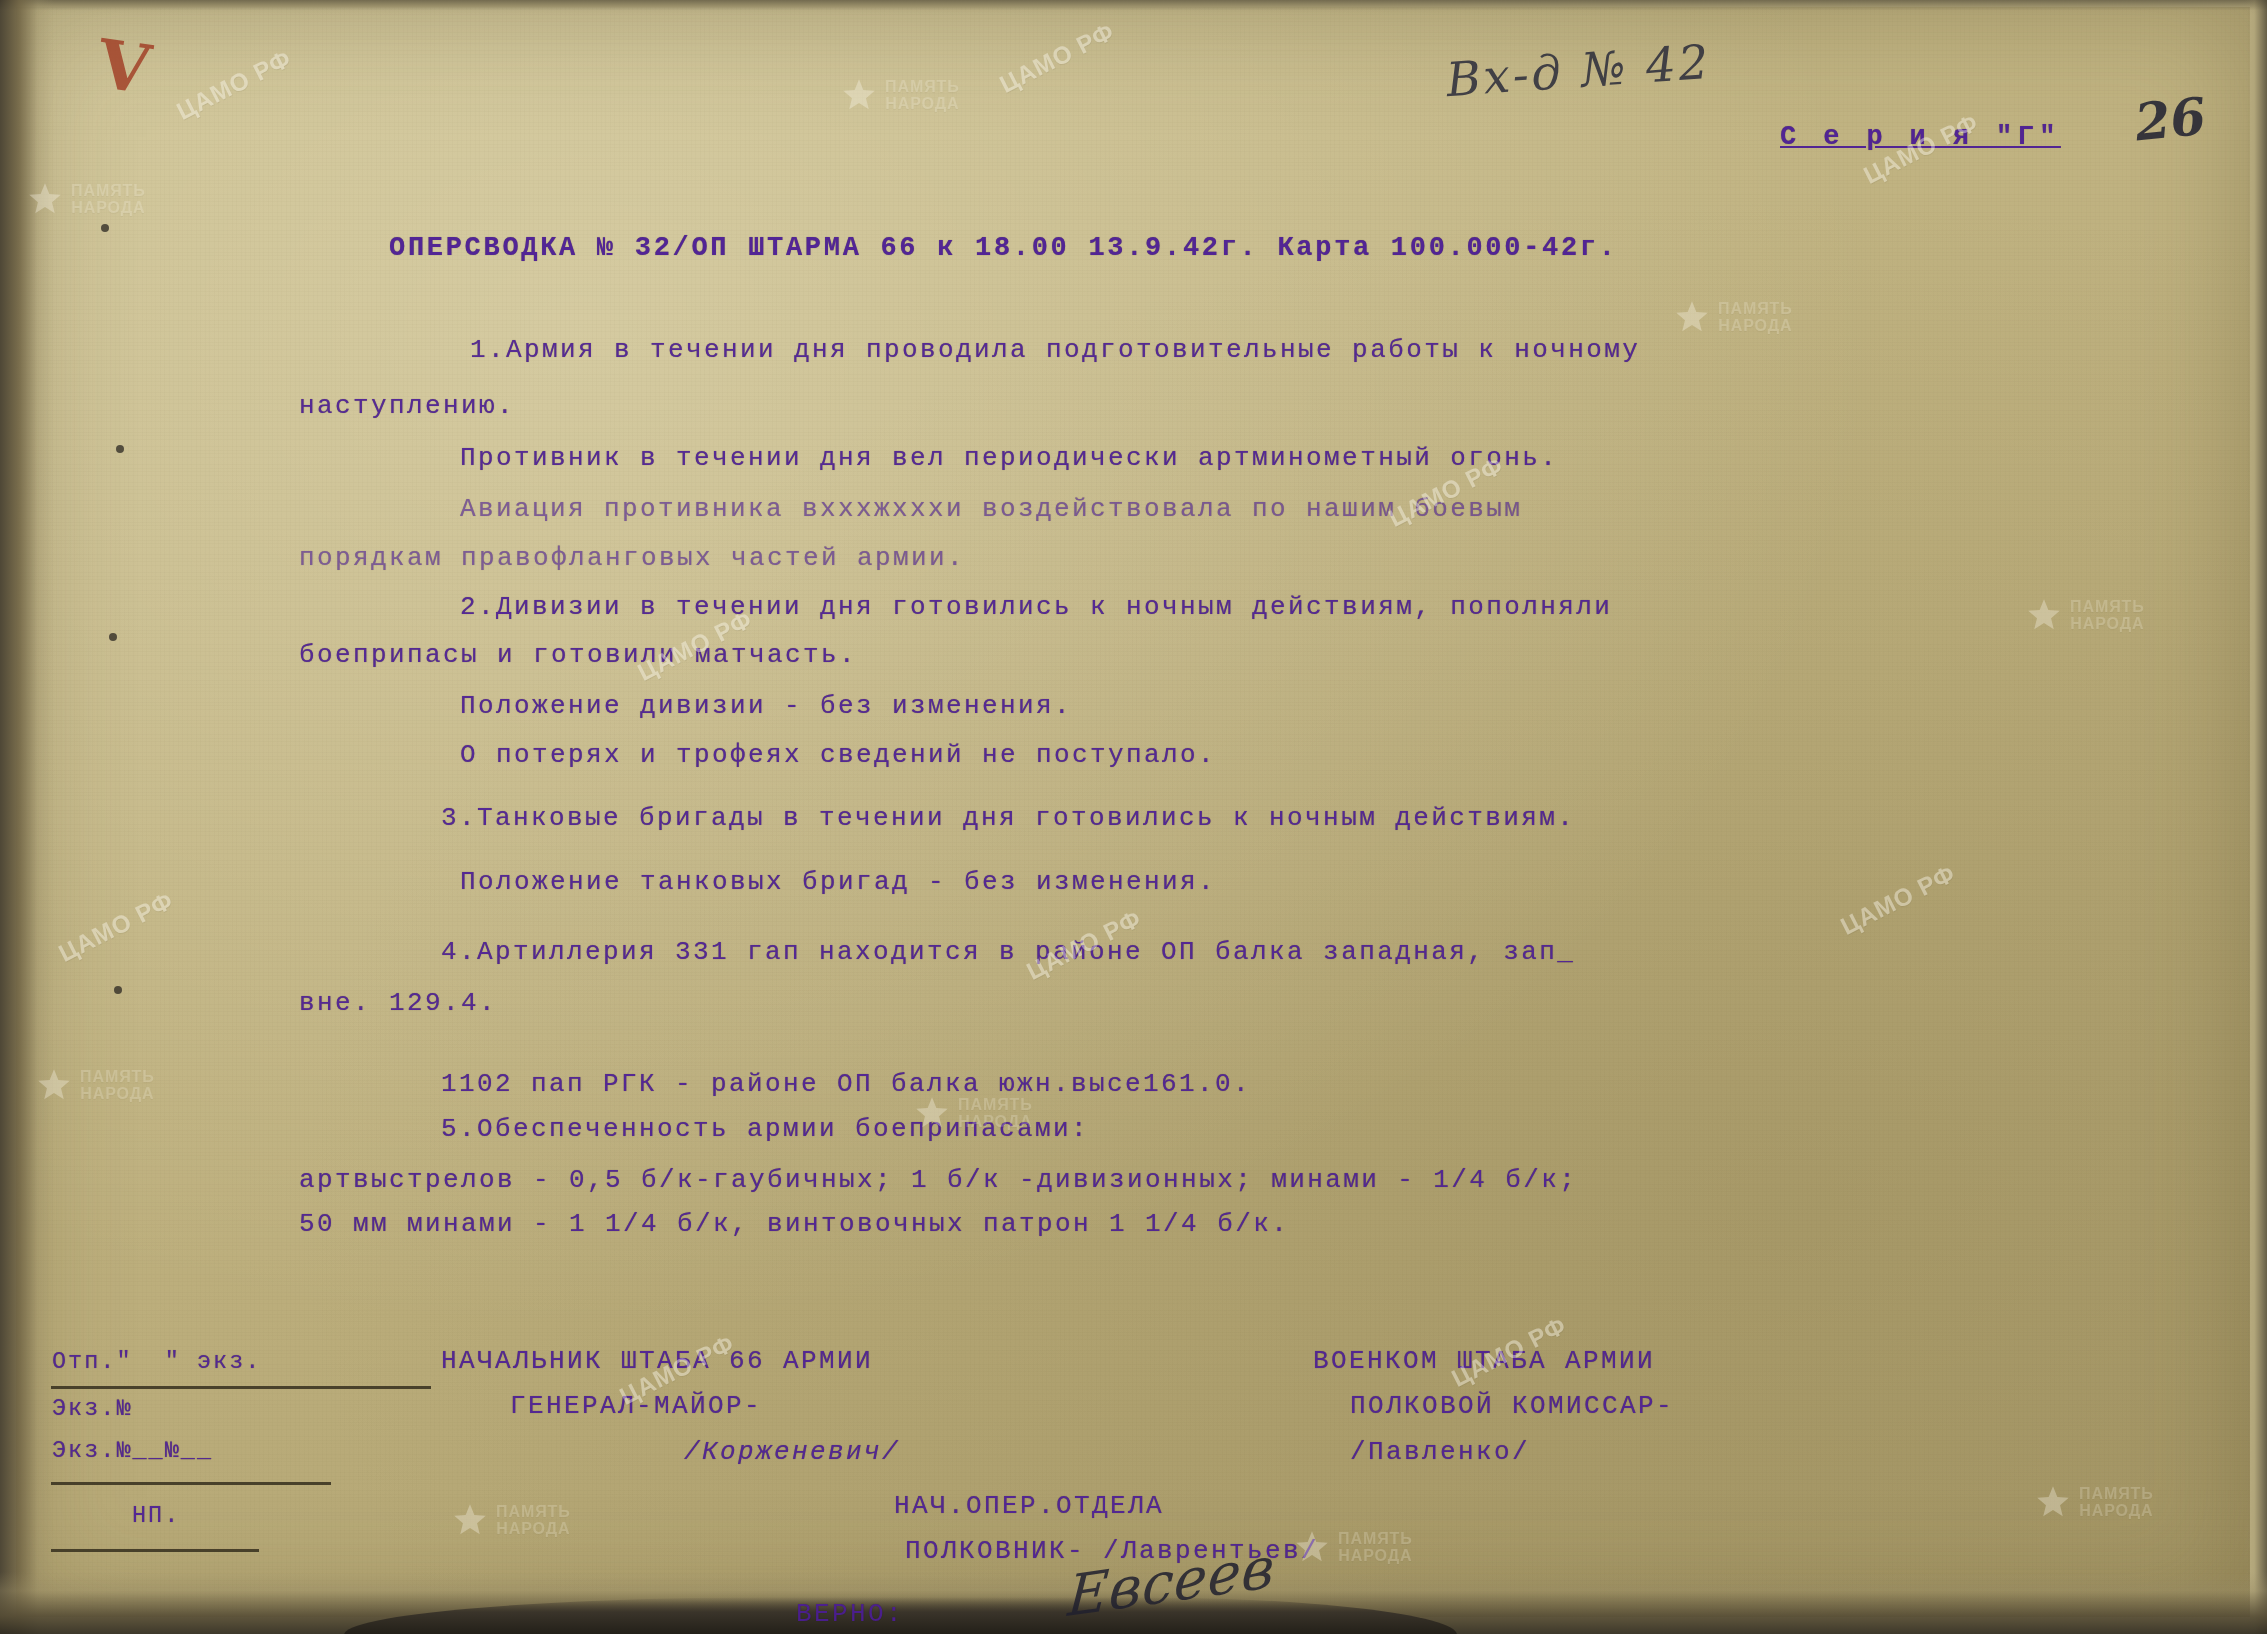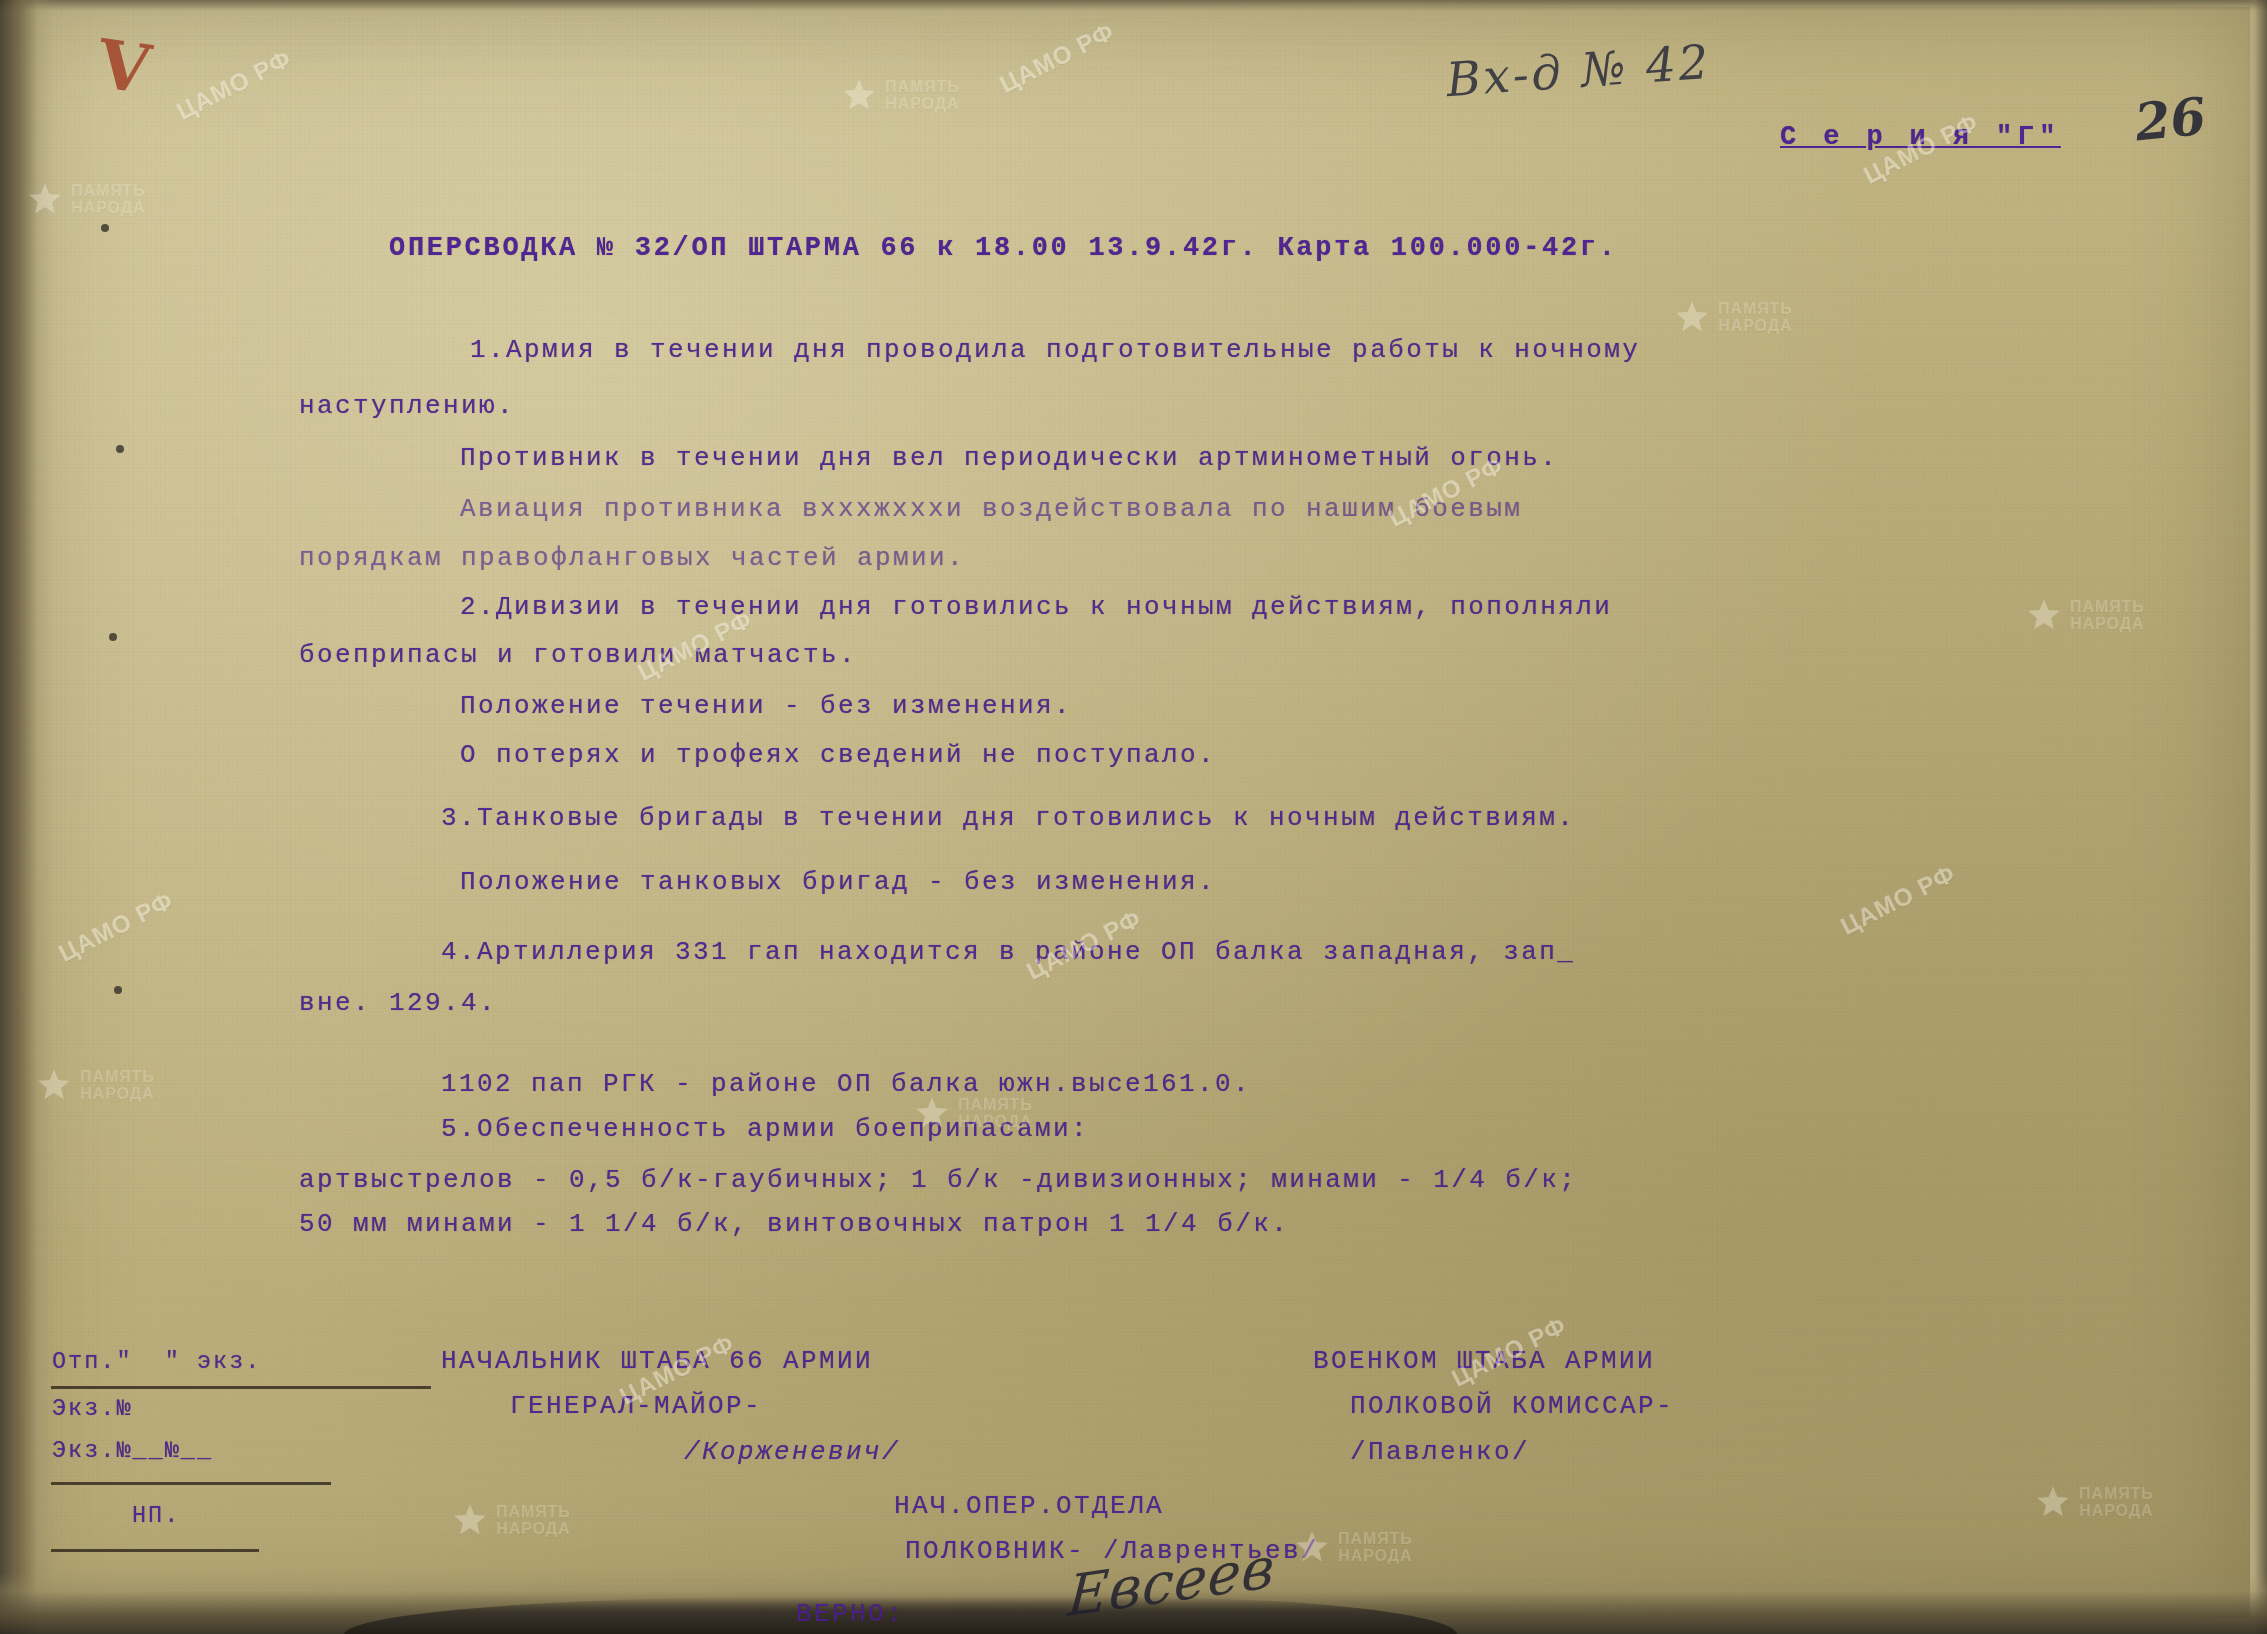--- a/index.html
+++ b/index.html
@@ -216,21 +216,21 @@
 
   <div class="tw t-title" style="left:389px; top:233px;">ОПЕРСВОДКА № 32/ОП ШТАРМА 66 к 18.00 13.9.42г. Карта 100.000-42г.</div>
 
   <div class="tw t-body" style="left:470px;  top:335px;">1.Армия в течении дня проводила подготовительные работы к ночному</div>
   <div class="tw t-body" style="left:299px;  top:391px;">наступлению.</div>
   <div class="tw t-body" style="left:460px;  top:443px;">Противник в течении дня вел периодически артминометный огонь.</div>
   <div class="tw t-body faded" style="left:460px;  top:494px;">Авиация противника вхххжхххи воздействовала по нашим боевым</div>
   <div class="tw t-body faded" style="left:299px;  top:543px;">порядкам правофланговых частей армии.</div>
   <div class="tw t-body" style="left:460px;  top:592px;">2.Дивизии в течении дня готовились к ночным действиям, пополняли</div>
   <div class="tw t-body" style="left:299px;  top:640px;">боеприпасы и готовили матчасть.</div>
-  <div class="tw t-body" style="left:460px;  top:691px;">Положение течении - без изменения.</div>
+  <div class="tw t-body" style="left:460px;  top:691px;">Положение дивизии - без изменения.</div>
   <div class="tw t-body" style="left:460px;  top:740px;">О потерях и трофеях сведений не поступало.</div>
   <div class="tw t-body" style="left:441px;  top:803px;">3.Танковые бригады в течении дня готовились к ночным действиям.</div>
   <div class="tw t-body" style="left:460px;  top:867px;">Положение танковых бригад - без изменения.</div>
   <div class="tw t-body" style="left:441px;  top:937px;">4.Артиллерия 331 гап находится в районе ОП балка западная, зап_</div>
   <div class="tw t-body" style="left:299px;  top:988px;">вне. 129.4.</div>
   <div class="tw t-body" style="left:441px;  top:1069px;">1102 пап РГК - районе ОП балка южн.высе161.0.</div>
   <div class="tw t-body" style="left:441px;  top:1114px;">5.Обеспеченность армии боеприпасами:</div>
   <div class="tw t-body" style="left:299px;  top:1165px;">артвыстрелов - 0,5 б/к-гаубичных; 1 б/к -дивизионных; минами - 1/4 б/к;</div>
   <div class="tw t-body" style="left:299px;  top:1209px;">50 мм минами - 1 1/4 б/к, винтовочных патрон 1 1/4 б/к.</div>
 

